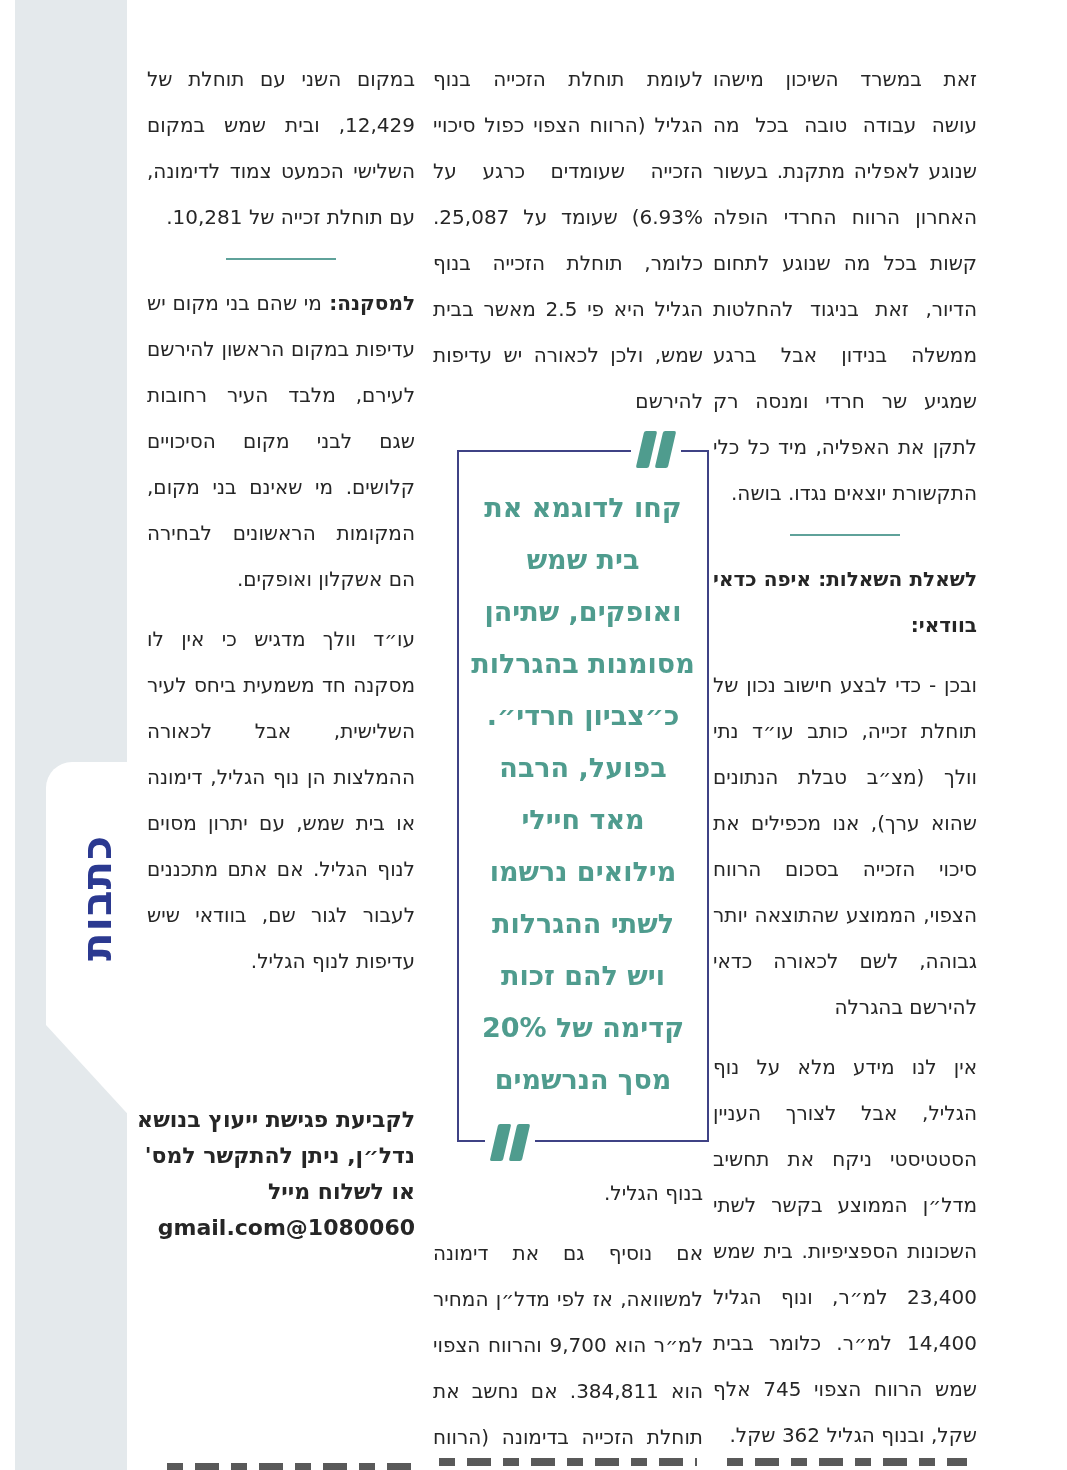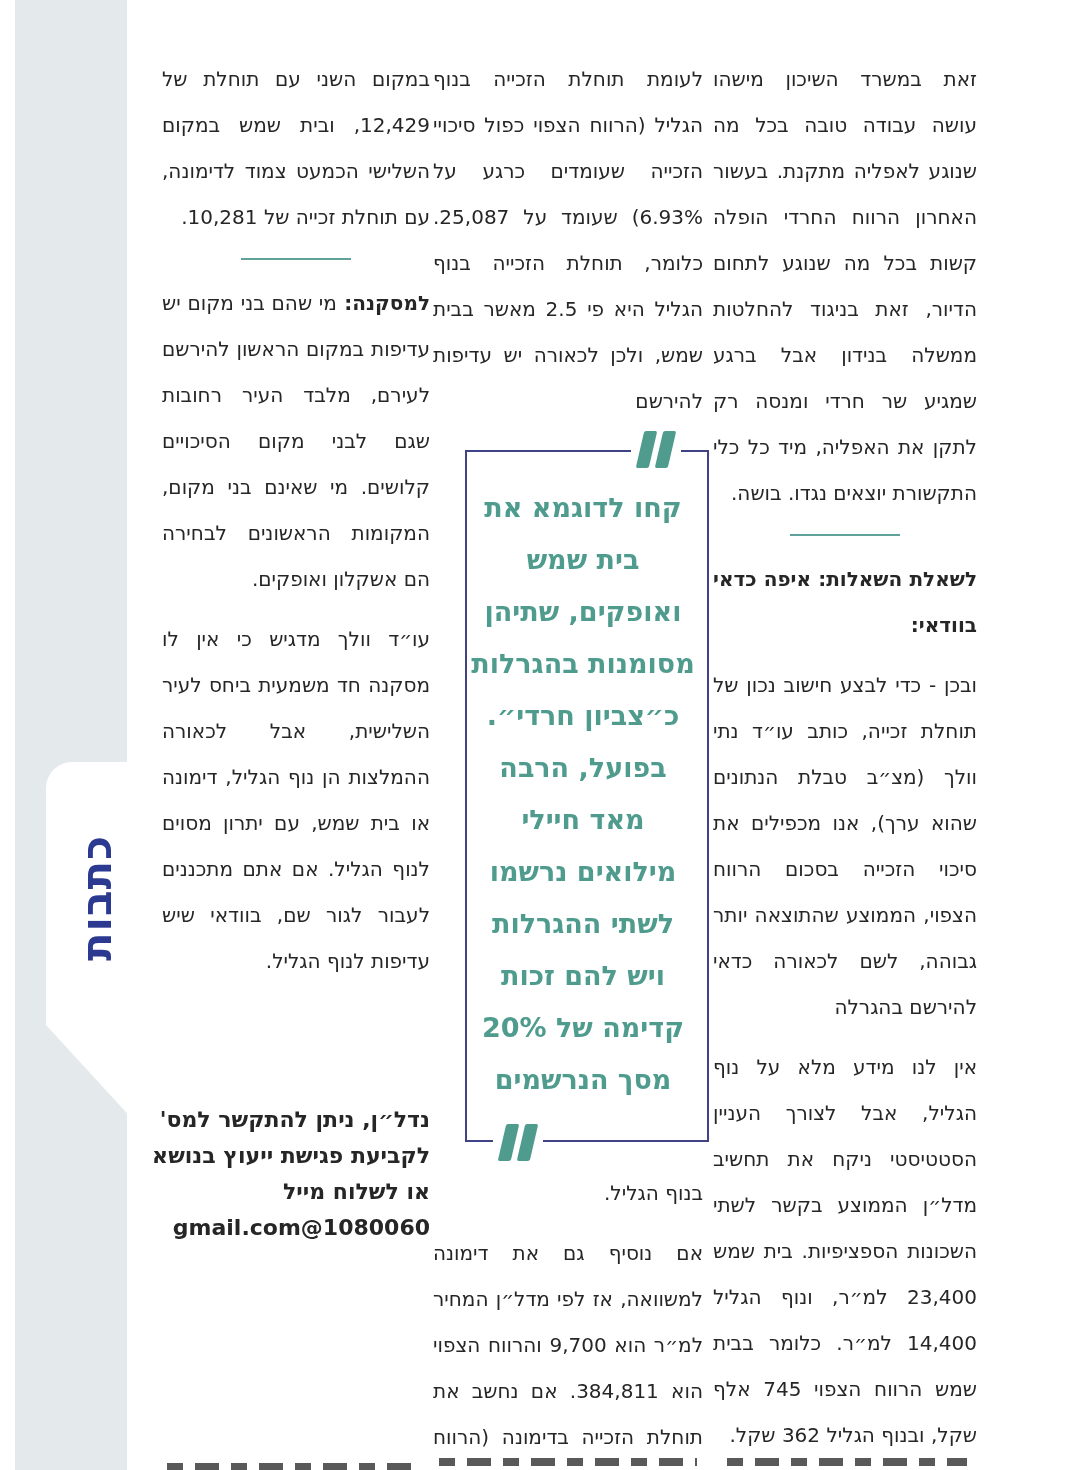--- a/index.html
+++ b/index.html
@@ -23,33 +23,33 @@
     white-space:nowrap;
   }
   
   .col{
     position:absolute;top:56px;
     font-size:20px;line-height:46px;text-align:justify;direction:rtl;
   }
   .col p{margin:0 0 14px 0;}
   .col-right{left:713px;width:264px;}
   .col-middle{left:433px;width:270px;}
-  .col-left{left:162px;width:268px;}
+  .col-left{left:147px;width:268px;}
   .bold{font-weight:bold;}
   .divider{
     width:110px;height:2px;background:#5fa29a;border:0;
     margin:18px auto 20px auto;
   }
   
   .quote-box{
     position:relative;
     width:226px;
     margin:26px -6px 28px 0;
     border:2px solid #3f4285;
-    padding:30px 11px 34px 3px;
+    padding:30px 11px 34px 11px;
   }
   .quote-text{
     color:#4f9c8e;font-weight:bold;font-size:27px;line-height:52px;
     text-align:center;
   }
   .quote-mark{
     position:absolute;background:#ffffff;padding:0 9px;
     display:flex;gap:6px;
   }
   .quote-mark.top{top:-21px;right:26px;}
@@ -114,22 +114,22 @@
 
 </div>
 
 <div class="col col-left">
   <p>במקום השני עם תוחלת של 12,429, ובית שמש במקום השלישי הכמעט צמוד לדימונה, עם תוחלת זכייה של 10,281.</p>
   <hr class="divider">
   <p><strong>למסקנה: </strong><span>מי שהם בני מקום יש עדיפות במקום הראשון להירשם לעירם, מלבד העיר רחובות שגם לבני מקום הסיכויים קלושים. מי שאינם בני מקום, המקומות הראשונים לבחירה הם אשקלון ואופקים.</span></p>
   <p>עו״ד וולך מדגיש כי אין לו מסקנה חד משמעית ביחס לעיר השלישית, אבל לכאורה ההמלצות הן נוף הגליל, דימונה או בית שמש, עם יתרון מסוים לנוף הגליל. אם אתם מתכננים לעבור לגור שם, בוודאי שיש עדיפות לנוף הגליל.</p>
 
   <div class="contact">
+    <div>לקביעת פגישת ייעוץ בנושא</div>
     <div>נדל״ן, ניתן להתקשר למס'</div>
-    <div>לקביעת פגישת ייעוץ בנושא</div>
     <div>או לשלוח מייל</div>
     <div>1080060@gmail.com</div>
   </div>
 </div>
 
 <div class="cutoff c-right"></div>
 <div class="cutoff c-middle"></div>
 <div class="cutoff c-left"></div>
 
 </body></html>

